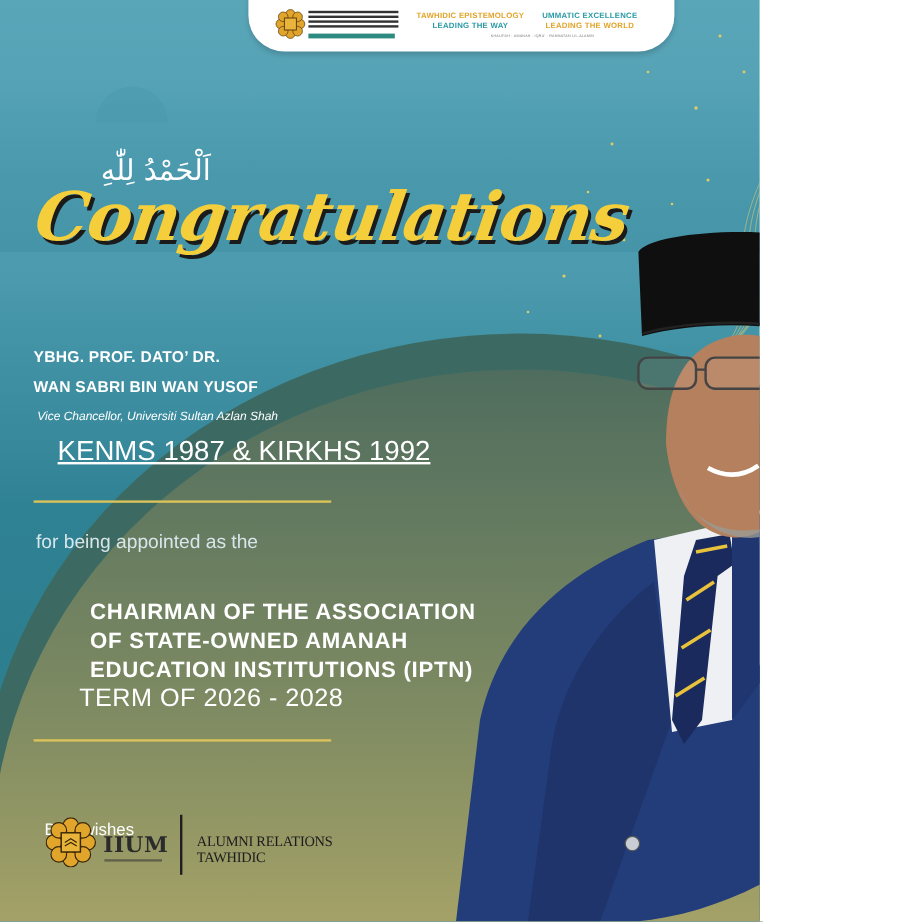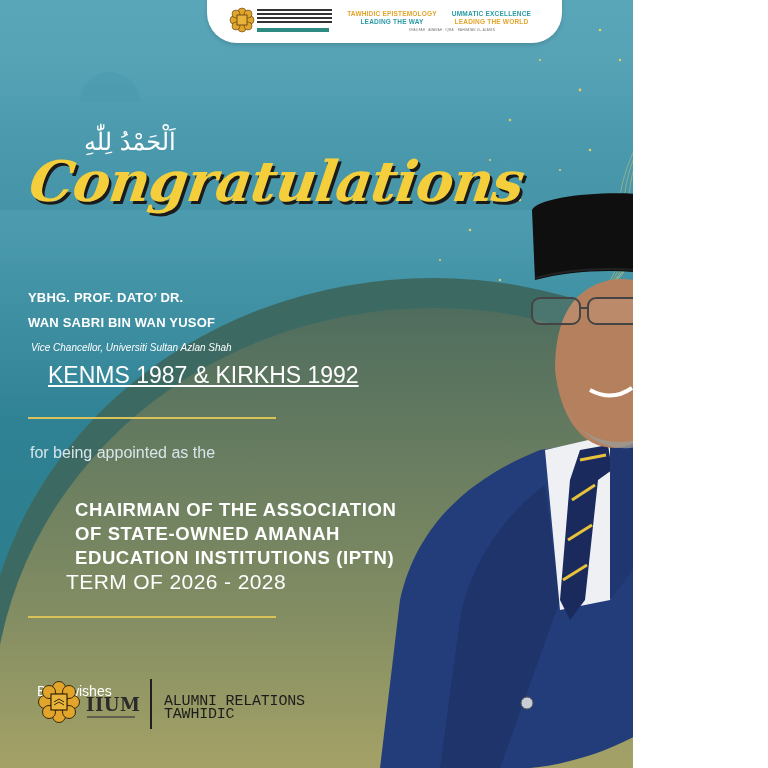--- a/index.html
+++ b/index.html
@@ -65,21 +65,21 @@
   .divider.d2 { top: 616px; }
   .appointed { position: absolute; left: 30px; top: 444px; color: #d7e6ea; font-size: 16px; }
   .position-title { position: absolute; left: 28px; top: 498px; color: #fff; font-weight: 700; font-size: 18.5px; line-height: 24px; letter-spacing: 0.6px; margin-left: 47px; }
   .term { position: absolute; left: 31px; top: 570px; color: #fff; font-size: 21px; letter-spacing: 0.4px; margin-left: 35px; }
   .best-wishes { position: absolute; left: 37px; top: 655px; color: #fff; font-size: 14px; margin-top: 28px; }
 
   .footer-logo { position: absolute; left: 38px; top: 681px; width: 42px; height: 42px; }
   .iium-word { position: absolute; left: 86px; top: 694px; font-family: "DejaVu Serif", serif; font-weight: 700; font-size: 18px; color: #2b2b2b; letter-spacing: 0.5px; }
   .iium-sub { position: absolute; left: 87px; top: 716px; width: 48px; height: 2px; background: #3a3a3a; opacity: 0.6; }
   .vline { position: absolute; left: 150px; top: 679px; width: 2px; height: 50px; background: #1f1f1f; }
-  .ard { position: absolute; left: 164px; top: 695px; font-family: Liberation Mono, monospace; font-size: 15px; line-height: 13px; color: #1c1c1c; letter-spacing: -0.2px; }
+  .ard { position: absolute; left: 164px; top: 695px; font-family: Liberation Serif, serif; font-size: 12px; line-height: 13px; color: #1c1c1c; letter-spacing: -0.2px; }
 
   
   .portrait { position: absolute; left: 380px; top: 180px; width: 390px; height: 588px; }
 </style>
 </head>
 <body>
 
 <div class="poster">
   <div class="bg-haze"></div>
   <div class="bg-hill"></div>

